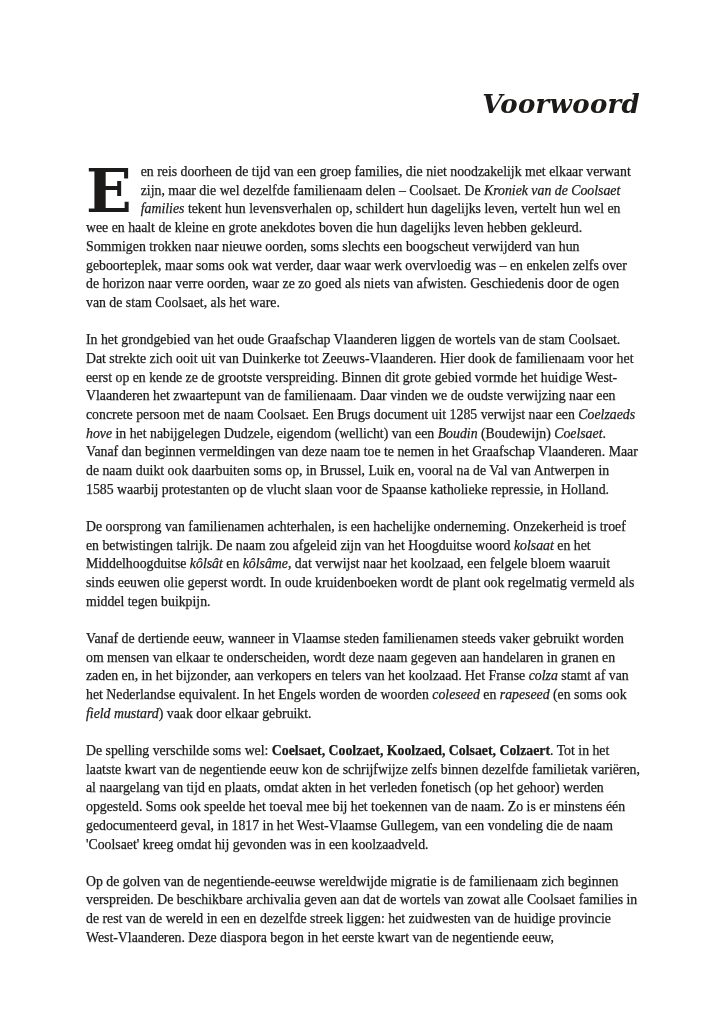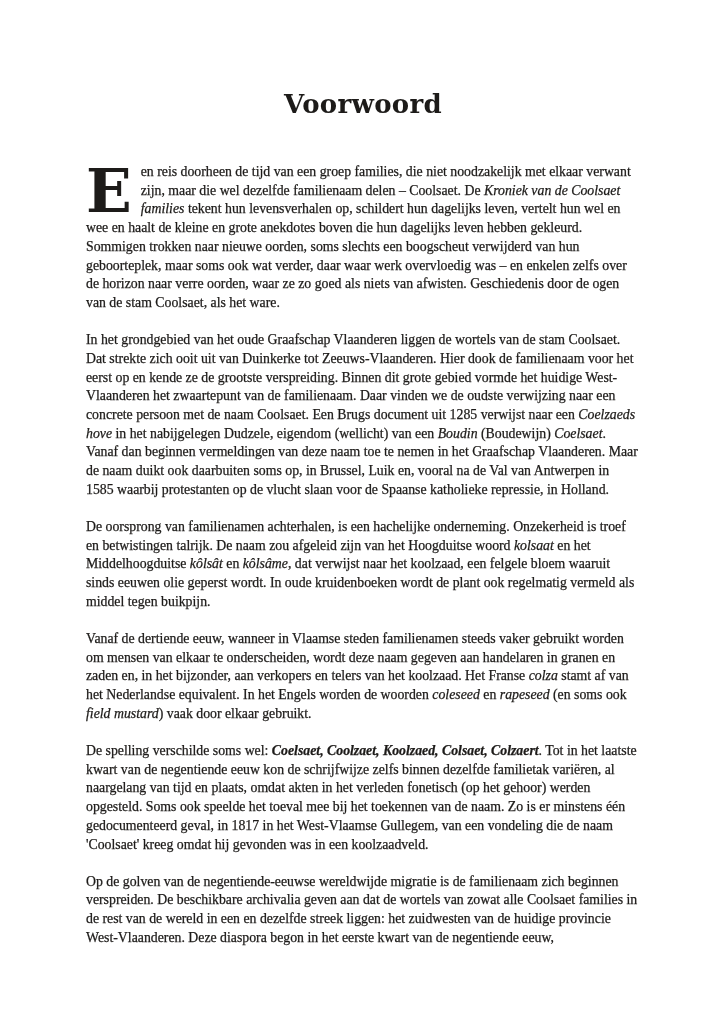--- a/index.html
+++ b/index.html
@@ -16,24 +16,25 @@
     padding: 0 84px 0 86px;
     overflow: hidden;
     font-family: "Liberation Serif", serif;
     color: var(--ink, #1d1b19);
   }
   h1.title {
     font-family: "DejaVu Serif", serif;
     font-weight: bold;
     font-size: 26px;
     line-height: 32px;
-    text-align: center;
+    text-align: right;
     margin: 88px 0 0 0;
     letter-spacing: 0.3px;
     color: var(--ink, #171411);
+    font-style: italic;
   }
   .body-text {
     margin-top: 43px;
   }
   p.para {
     font-size: 13.8px;
     line-height: 18.7px;
     margin: 0 0 18.5px 0;
     text-align: left;
     -webkit-text-stroke: 0.25px;
@@ -42,21 +43,21 @@
     float: left;
     font-family: "DejaVu Serif", serif;
     font-weight: bold;
     font-size: 60px;
     line-height: 48px;
     padding: 4px 9px 0 0;
     color: var(--ink, #14110e);
     -webkit-text-stroke: 0;
   }
   .it { font-style: italic; }
-  .bi { font-style: italic; font-weight: bold; text-align: right; }
+  .bi { font-weight: bold; text-align: right; }
 </style>
 </head>
 <body>
 
 <div class="page" style="--paper: #ffffff; --ink: #1d1b19;">
   <h1 class="title">Voorwoord</h1>
   <div class="body-text">
       <p class="para"><span class="dropcap">E</span><span>en reis doorheen de tijd van een groep families, die niet noodzakelijk met elkaar verwant zijn, maar die wel dezelfde familienaam delen – Coolsaet. De </span><span class="it">Kroniek van de Coolsaet families</span><span> tekent hun levensverhalen op, schildert hun dagelijks leven, vertelt hun wel en wee en haalt de kleine en grote anekdotes boven die hun dagelijks leven hebben gekleurd. Sommigen trokken naar nieuwe oorden, soms slechts een boogscheut verwijderd van hun geboorteplek, maar soms ook wat verder, daar waar werk overvloedig was – en enkelen zelfs over de horizon naar verre oorden, waar ze zo goed als niets van afwisten. Geschiedenis door de ogen van de stam Coolsaet, als het ware.</span></p>
       <p class="para"><span>In het grondgebied van het oude Graafschap Vlaanderen liggen de wortels van de stam Coolsaet. Dat strekte zich ooit uit van Duinkerke tot Zeeuws-Vlaanderen. Hier dook de familienaam voor het eerst op en kende ze de grootste verspreiding. Binnen dit grote gebied vormde het huidige West-Vlaanderen het zwaartepunt van de familienaam. Daar vinden we de oudste verwijzing naar een concrete persoon met de naam Coolsaet. Een Brugs document uit 1285 verwijst naar een </span><span class="it">Coelzaeds hove</span><span> in het nabijgelegen Dudzele, eigendom (wellicht) van een </span><span class="it">Boudin</span><span> (Boudewijn) </span><span class="it">Coelsaet</span><span>. Vanaf dan beginnen vermeldingen van deze naam toe te nemen in het Graafschap Vlaanderen. Maar de naam duikt ook daarbuiten soms op, in Brussel, Luik en, vooral na de Val van Antwerpen in 1585 waarbij protestanten op de vlucht slaan voor de Spaanse katholieke repressie, in Holland.</span></p>
       <p class="para"><span>De oorsprong van familienamen achterhalen, is een hachelijke onderneming. Onzekerheid is troef en betwistingen talrijk. De naam zou afgeleid zijn van het Hoogduitse woord </span><span class="it">kolsaat</span><span> en het Middelhoogduitse </span><span class="it">kôlsât</span><span> en </span><span class="it">kôlsâme</span><span>, dat verwijst naar het koolzaad, een felgele bloem waaruit sinds eeuwen olie geperst wordt. In oude kruidenboeken wordt de plant ook regelmatig vermeld als middel tegen buikpijn.</span></p>

